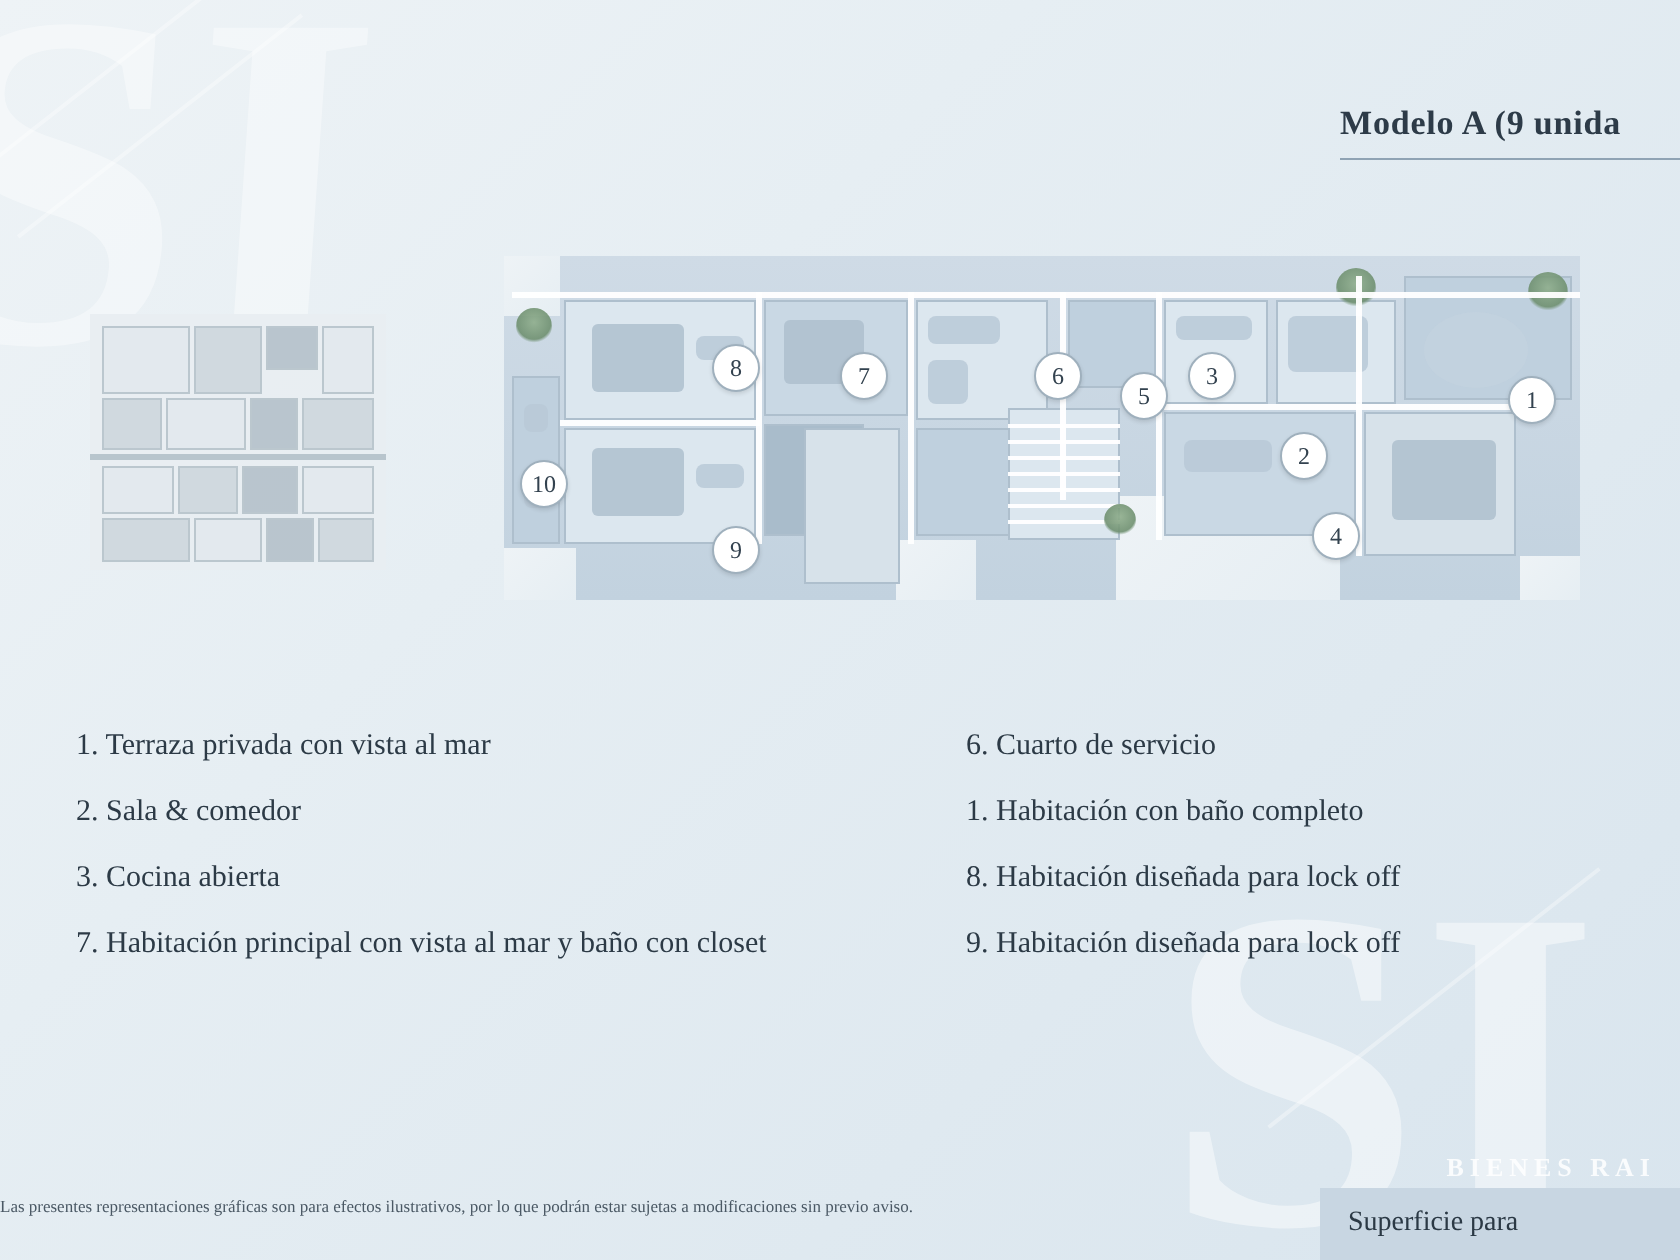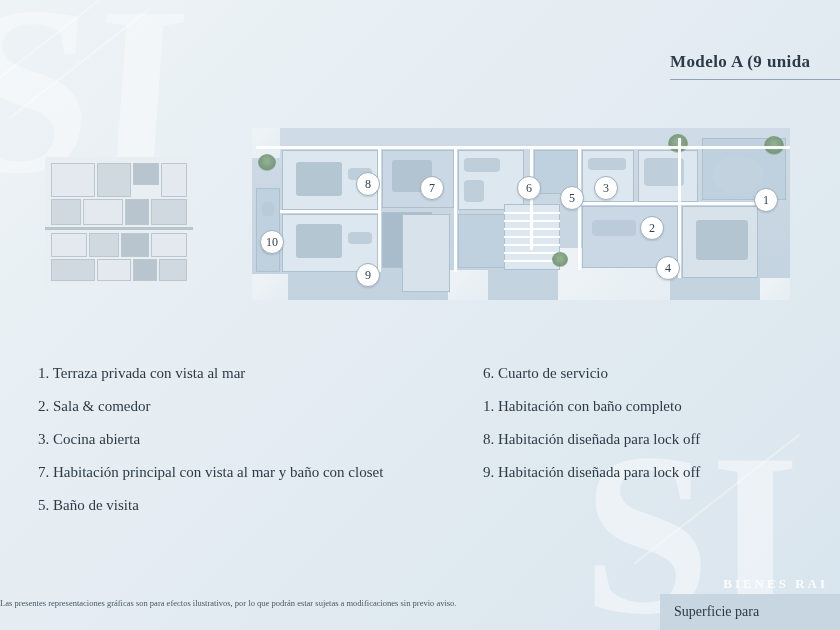--- a/index.html
+++ b/index.html
@@ -321,21 +321,20 @@
     <div class="marker" style="left:104px; top:135px;">9</div>
     <div class="marker" style="left:8px;   top:102px;">10</div>
   </div>
 
   <div class="legend">
     <div class="legend-col">
       <div class="legend-item">1. Terraza privada con vista al mar</div>
       <div class="legend-item">2. Sala &amp; comedor</div>
       <div class="legend-item">3. Cocina abierta</div>
       <div class="legend-item">7. Habitación principal con vista al mar y baño con closet</div>
-      <div class="legend-item">5. Baño de visita</div>
     </div>
     <div class="legend-col right">
       <div class="legend-item">6. Cuarto de servicio</div>
       <div class="legend-item">1. Habitación con baño completo</div>
       <div class="legend-item">8. Habitación diseñada para lock off</div>
       <div class="legend-item">9. Habitación diseñada para lock off</div>
     </div>
   </div>
 
   <div class="brandmark">BIENES RAI</div>

